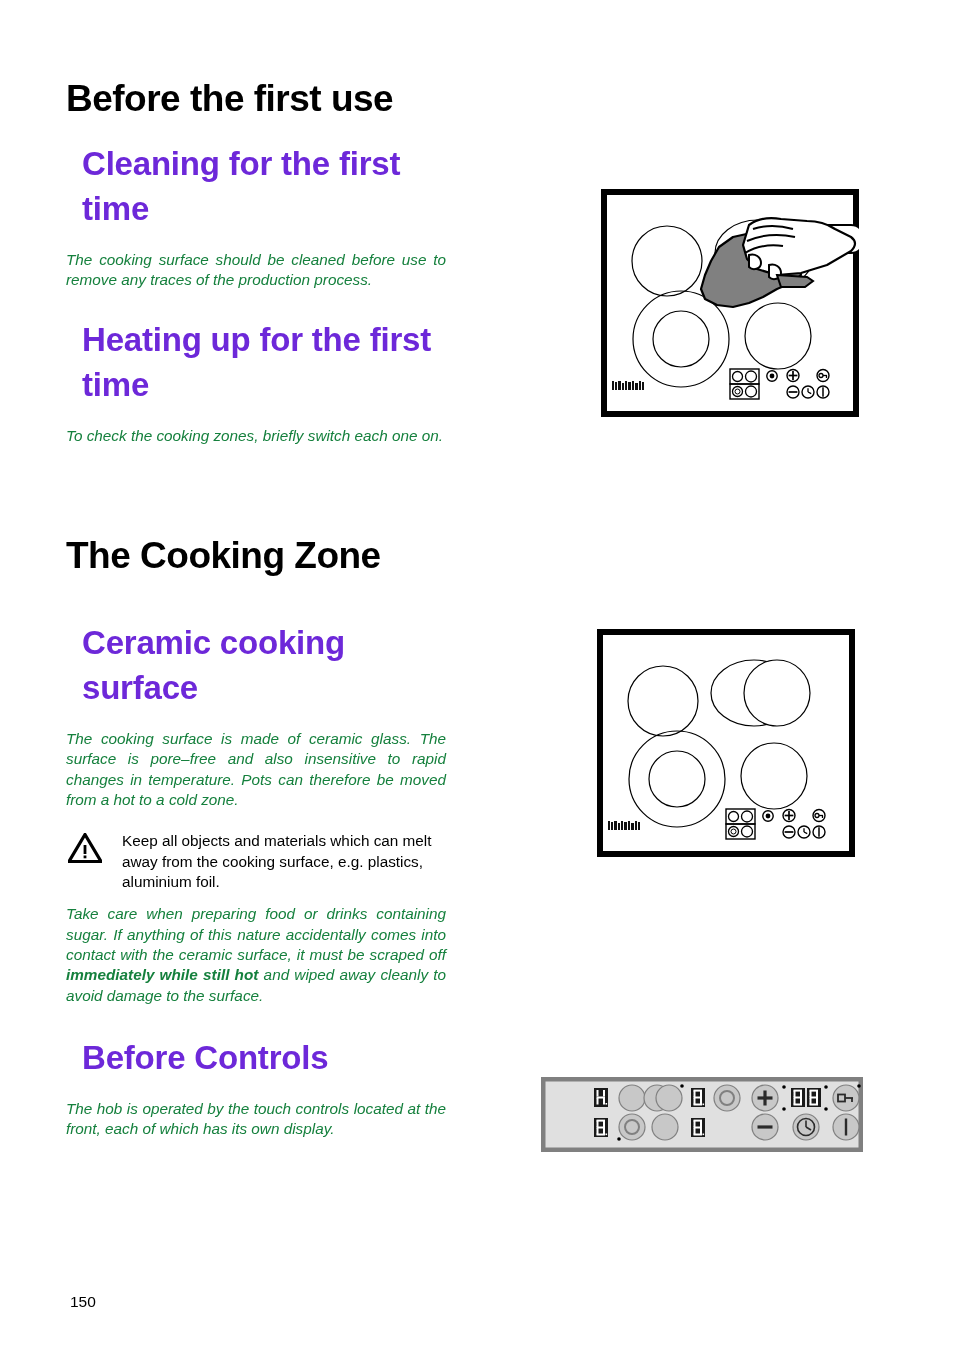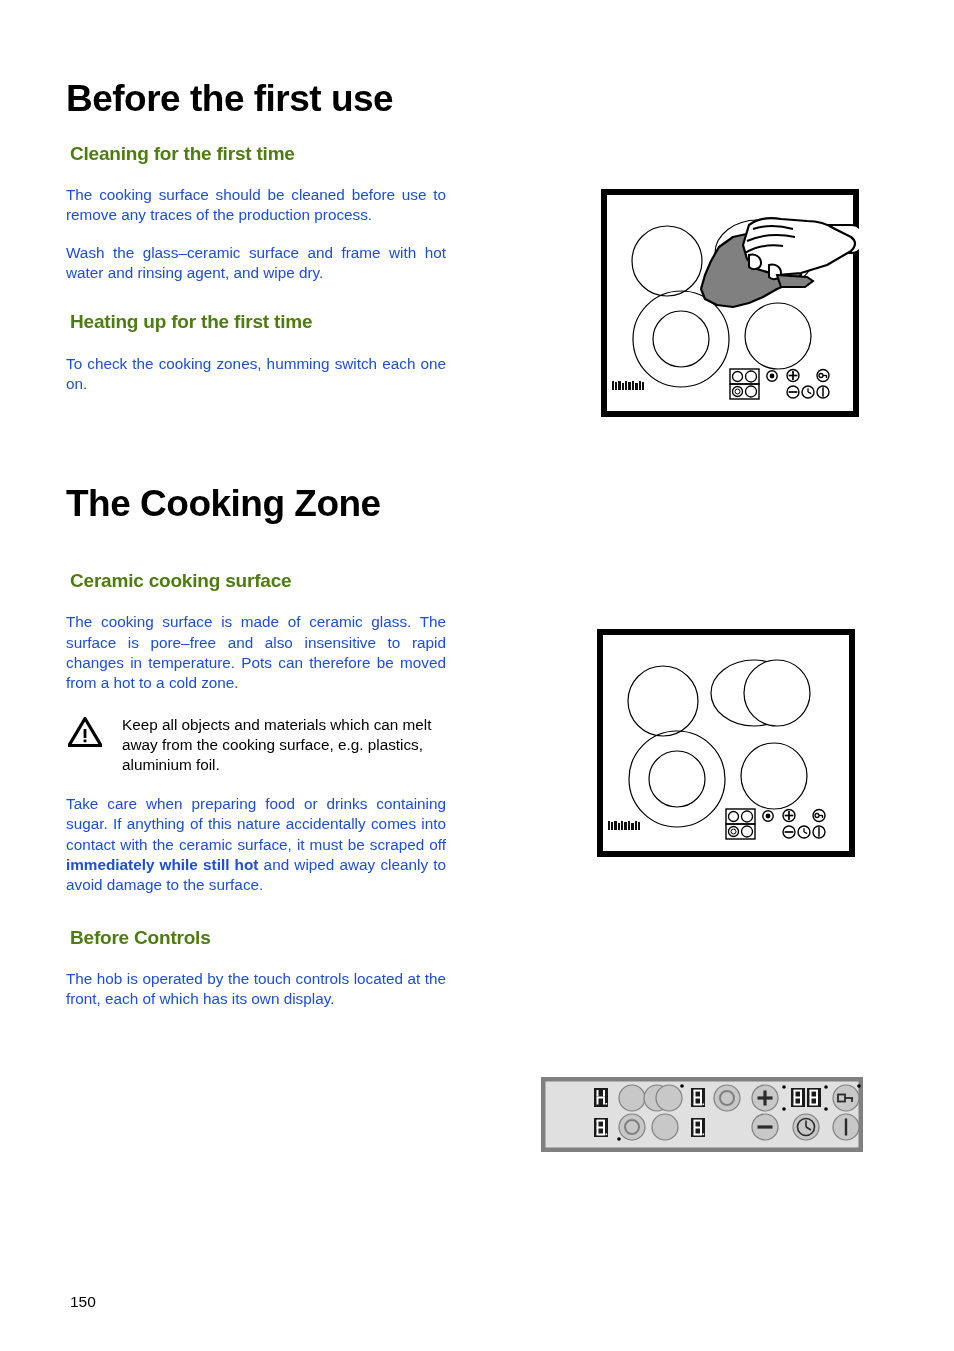--- a/index.html
+++ b/index.html
@@ -32,46 +32,47 @@
   
   h1.chapter {
     font-size: 37px;
     font-weight: bold;
     color: #000000;
     margin: 0 0 22px 0;
     letter-spacing: -0.5px;
     line-height: 1.05;
   }
   h2.section {
-    font-size: 19px;
+    font-size: 33px;
     font-weight: bold;
-    color: #4d7c0f;
-    margin: 0 0 18px 4px;
+    color: #6d28d9;
+    margin: 0 0 18px 16px;
     line-height: 1.38;
     letter-spacing: -0.2px;
   }
   p.body {
     font-size: 15.3px;
     line-height: 1.33;
     margin: 0 0 17px 0;
     text-align: justify;
-    color: #1d4ed8;
+    color: #15803d;
+    font-style: italic;
   }
   p.body.last { margin-bottom: 0; }
   p.body b { font-weight: bold; }
 
   
   .gap-chapter2 { height: 74px; }
   .gap-after-p   { height: 9px; }
 
   
   .warning {
     display: flex;
     align-items: flex-start;
-    margin: 0 0 18px 0;
+    margin: 0 0 12px 0;
     padding-top: 4px;
   }
   .warning-icon {
     width: 34px;
     flex: 0 0 34px;
     margin-top: 2px;
     margin-left: 2px;
   }
   .warning-text {
     flex: 1;
@@ -105,27 +106,26 @@
 <div class="page">
 
   <div class="col-left">
 
     <h1 class="chapter">Before the first use</h1>
 
     <h2 class="section">Cleaning for the first time</h2>
 
     <p class="body">The cooking surface should be cleaned before use to remove any traces of the production process.</p>
 
-    <p class="body">Wash the glass–ceramic surface and frame with hot water and rinsing agent, and wipe dry.</p>
 
     <div class="gap-after-p"></div>
 
     <h2 class="section">Heating up for the first time</h2>
 
-    <p class="body">To check the cooking zones, humming switch each one on.</p>
+    <p class="body">To check the cooking zones, briefly switch each one on.</p>
 
     <div class="gap-chapter2"></div>
 
     <h1 class="chapter">The Cooking Zone</h1>
 
     <div style="height:22px"></div>
 
     <h2 class="section">Ceramic cooking surface</h2>
 
     <p class="body">The cooking surface is made of ceramic glass. The surface is pore–free and also insensitive to rapid changes in temperature. Pots can therefore be moved from a hot to a cold zone.</p>

